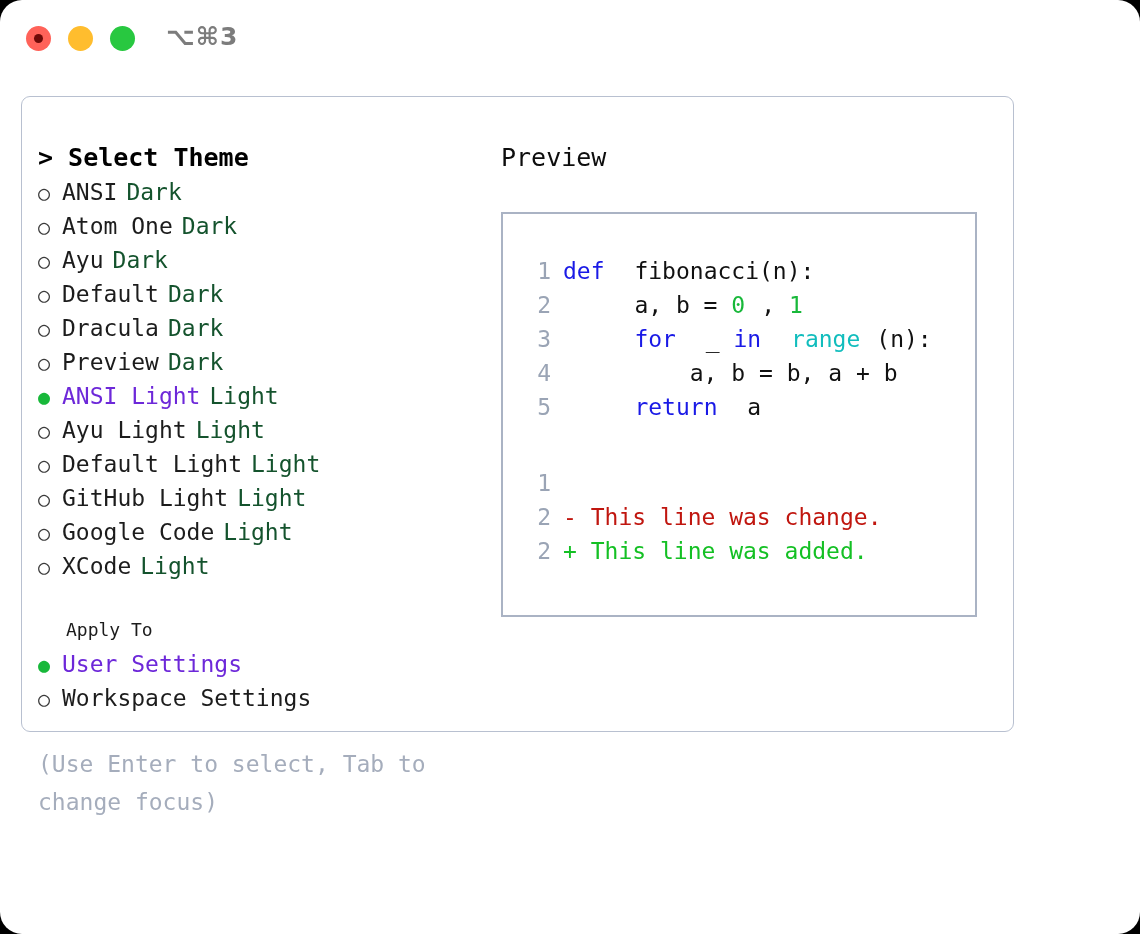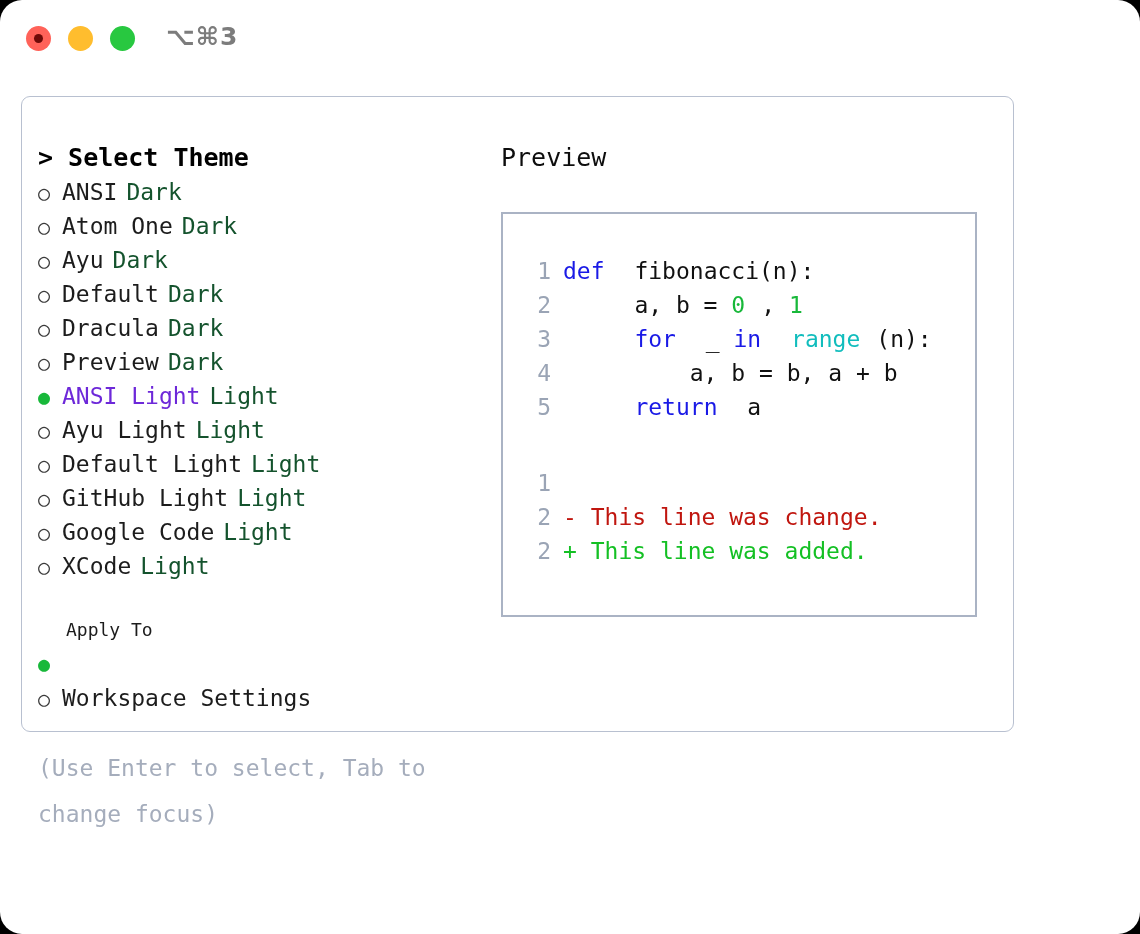--- a/index.html
+++ b/index.html
@@ -135,21 +135,21 @@
     padding-left: 28px;
     white-space: pre;
   }
 
   .spacer-block { height: 30px; }
 
   .hint {
     margin-top: 30px;
     font-size: 23px;
     color: #a5adbc;
-    line-height: 46px;
+    line-height: 38px;
     width: 420px;
     white-space: pre-wrap;
   }
 
   
   .right-col {
     position: absolute;
     left: 479px;
     top: 44px;
     width: 500px;
@@ -228,21 +228,21 @@
             <div class="opt-row"><span class="bullet">○</span><span class="opt-label">GitHub Light</span><span class="opt-tag">Light</span></div>
             <div class="opt-row"><span class="bullet">○</span><span class="opt-label">Google Code</span><span class="opt-tag">Light</span></div>
             <div class="opt-row"><span class="bullet">○</span><span class="opt-label">XCode</span><span class="opt-tag">Light</span></div>
           </div>
 
         <div class="spacer-block"></div>
 
         <div class="apply-header">Apply To</div>
 
         <div id="apply-list">
-            <div class="opt-row selected"><span class="bullet on">●</span></div>
+            <div class="opt-row selected"><span class="bullet on">●</span><span class="opt-label">User Settings</span></div>
             <div class="opt-row"><span class="bullet">○</span><span class="opt-label">Workspace Settings</span></div>
           </div>
 
         <div class="hint">(Use Enter to select, Tab to change focus)</div>
       </div>
 
       <div class="right-col">
         <div class="preview-header">Preview</div>
 
         <div class="preview-box">

